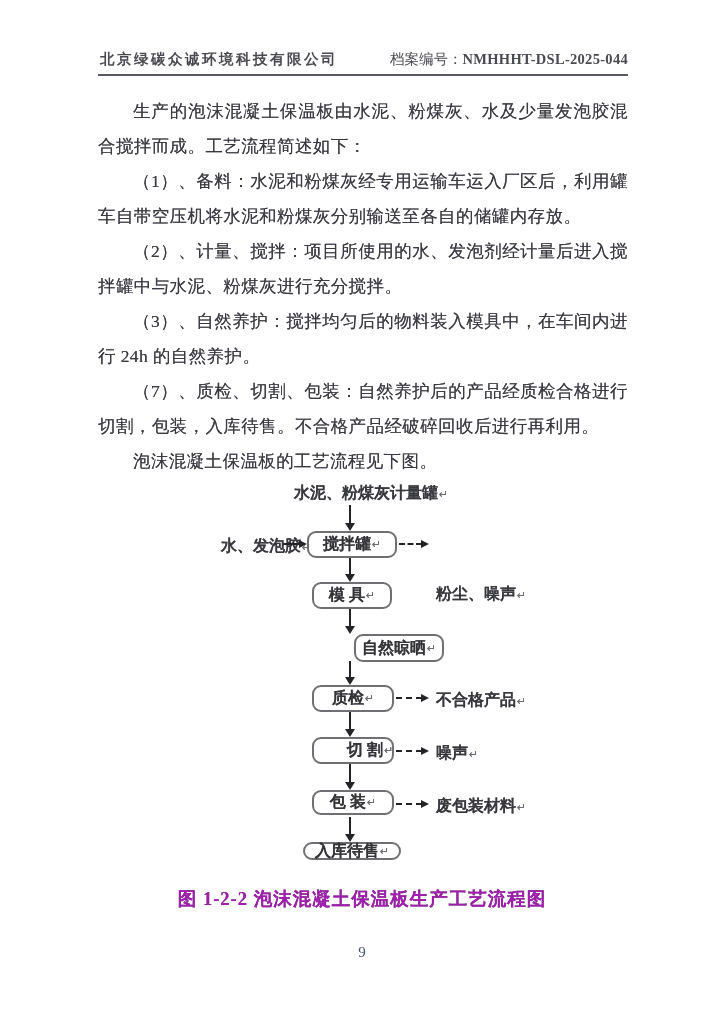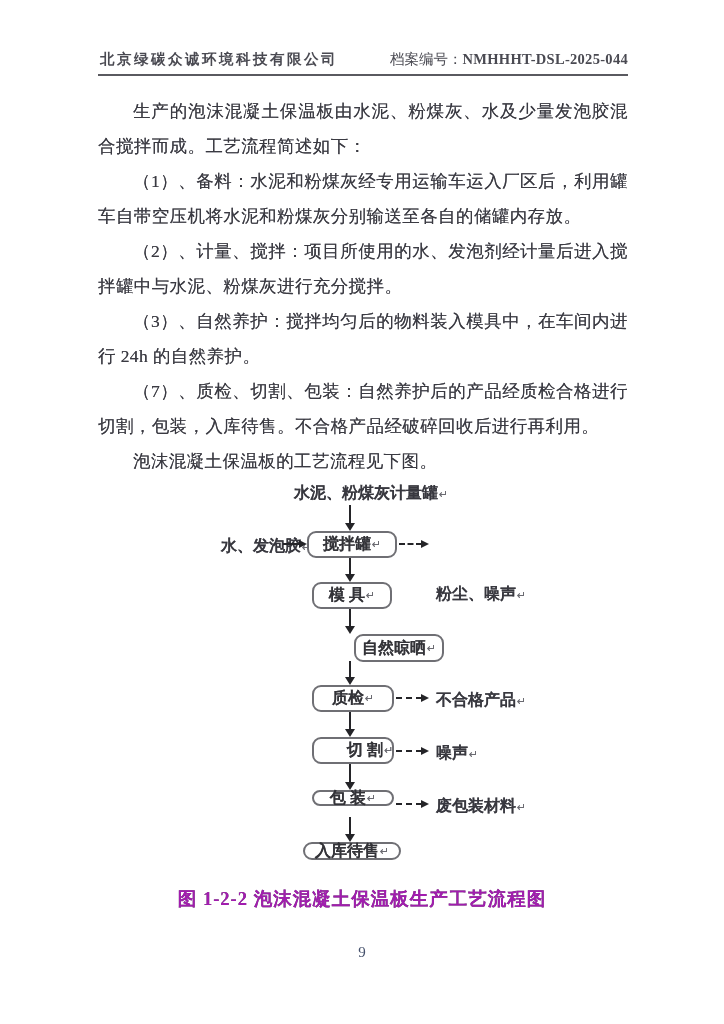--- a/index.html
+++ b/index.html
@@ -117,21 +117,21 @@
       <span>切 割</span>
         <span class="ret">↵</span>
     </div>
     <div class="harrow dashed" style="left:396px;top:750px;width:26px;"></div>
     <div class="fc-label" style="left:436px;top:743px;">
       <span>噪声</span><span class="ret">↵</span>
     </div>
 
     <div class="varrow" style="left:349px;top:764px;height:19px;"></div>
 
-    <div class="fc-box" style="left:312px;top:790px;width:82px;height:16px;">
+    <div class="fc-box" style="left:312px;top:790px;width:82px;height:25px;">
       <span>包 装</span>
         <span class="ret">↵</span>
     </div>
     <div class="harrow dashed" style="left:396px;top:803px;width:26px;"></div>
     <div class="fc-label" style="left:436px;top:796px;">
       <span>废包装材料</span><span class="ret">↵</span>
     </div>
 
     <div class="varrow" style="left:349px;top:817px;height:18px;"></div>
 

